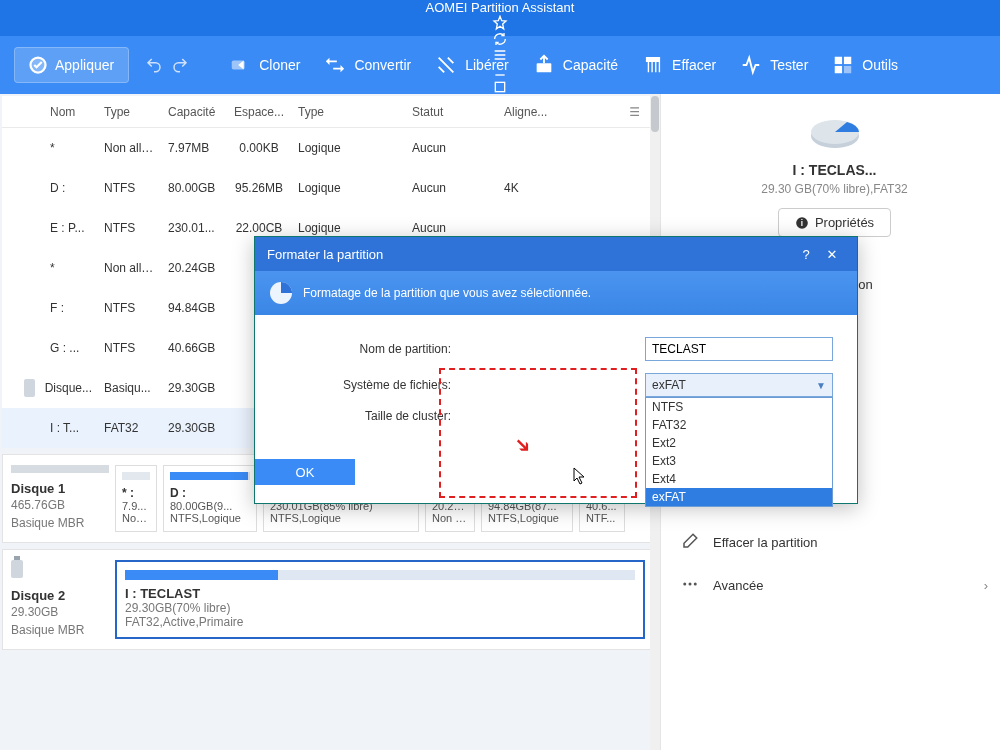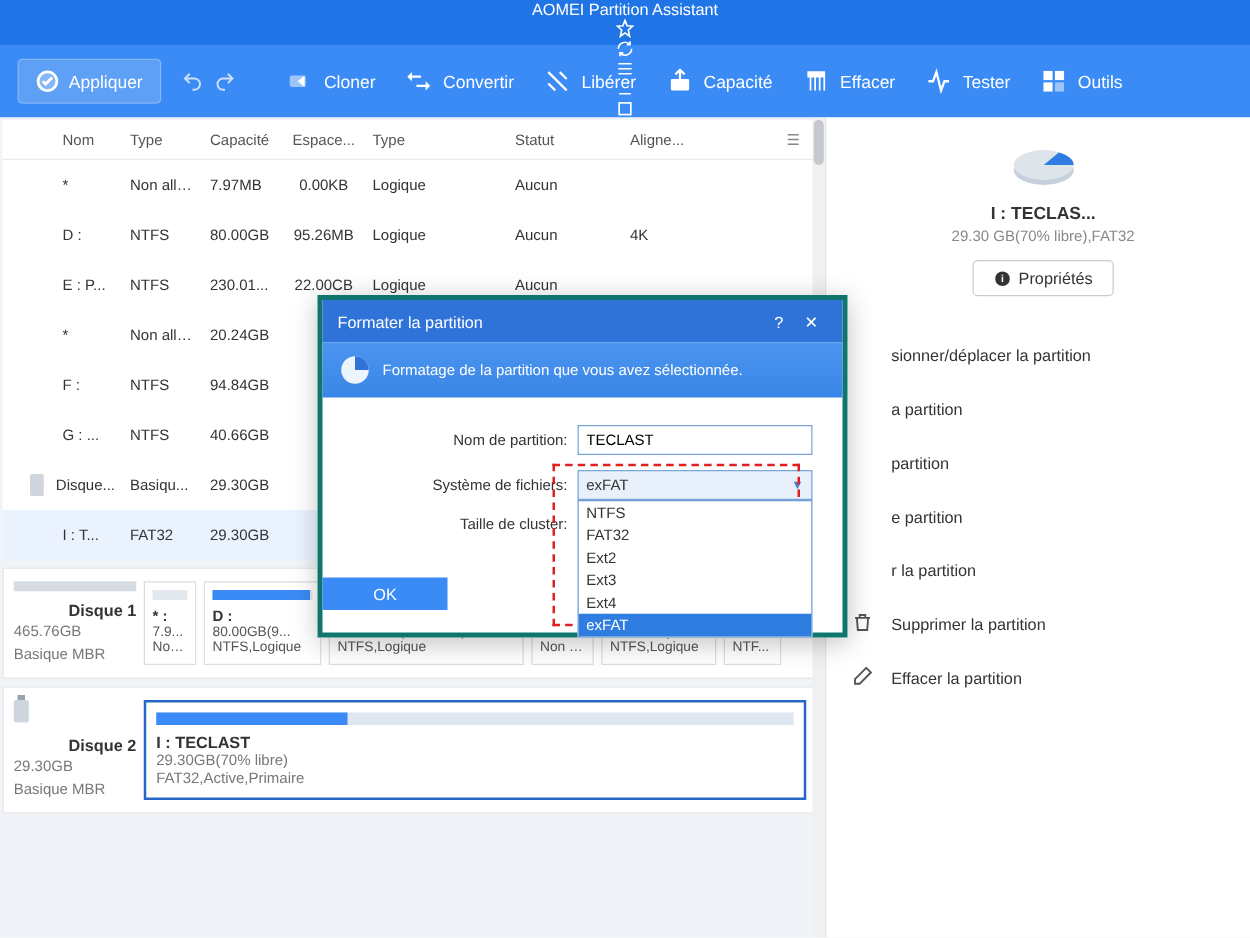--- a/index.html
+++ b/index.html
@@ -38,21 +38,21 @@
 .col-stat { width: 92px; }
 .col-align { width: 60px; }
 .ptable .row { display: flex; height: 40px; align-items: center; font-size: 12px; color: #333; }
 .ptable .row.sel { background: #eaf2fd; }
 .usb-icon { width: 12px; height: 18px; background: #cfd6dd; border-radius: 2px; display: inline-block; margin-left: 22px; margin-right: 10px; position: relative; }
 .usb-icon::before { content: ""; position: absolute; top: -4px; left: 3px; width: 6px; height: 4px; background: #9aa4af; }
 
 
 .disk-card { background: #fff; border: 1px solid #e3e3e3; margin: 6px 0; padding: 10px 8px 10px 8px; display: flex; gap: 6px; }
 .disk-meta { width: 98px; }
-.disk-meta .dname { font-weight: 600; font-size: 13px; color: #333; text-align: right; }
+.disk-meta .dname { font-weight: 600; font-size: 13px; color: #333; }
 .disk-meta .dsize, .disk-meta .dstyle { font-size: 12px; color: #777; line-height: 1.5; }
 .part-box { border: 1px solid #ddd; padding: 6px 6px 4px 6px; font-size: 11px; color: #555; min-width: 42px; }
 .part-box .bar { height: 8px; background: #e3e8ee; margin-bottom: 6px; position: relative; }
 .part-box .bar .fill { height: 100%; background: #3a8bf5; }
 .part-box .bar.gray .fill { background: #b5bcc4; }
 .part-box .pn { font-weight: 600; color: #333; font-size: 12px; white-space: nowrap; overflow: hidden; text-overflow: ellipsis; }
 .part-box .pd { white-space: nowrap; overflow: hidden; text-overflow: ellipsis; }
 .disk2-part { border: 2px solid #2766c9; flex: 1; padding: 8px; }
 .disk2-part .bar { height: 10px; background: #dfe7f2; }
 .disk2-part .bar .fill { height: 100%; width: 30%; background: #3a8bf5; }
@@ -69,27 +69,27 @@
 .op-item { display: flex; align-items: center; gap: 14px; padding: 11px 2px; font-size: 13px; color: #333; cursor: pointer; }
 .op-item.cut { overflow: hidden; }
 .op-item svg { width: 18px; height: 18px; color: #555; flex-shrink: 0; }
 .op-item .chev { margin-left: auto; color: #888; }
 
 
 .scroll-track { position: absolute; top: 0; right: 0; width: 10px; height: 100%; background: #f0f0f0; }
 .scroll-thumb { position: absolute; right: 1px; top: 2px; width: 8px; height: 36px; background: #c5c9cd; border-radius: 4px; }
 
 
-.modal-overlay { position: absolute; left: 254px; top: 236px; width: 424px; background: #fff; border: 4px solid #0f766e; box-shadow: 0 4px 20px rgba(0,0,0,0.25); }
+.modal-overlay { position: absolute; left: 254px; top: 236px; width: 604px; background: #fff; border: 1px solid #0f766e; box-shadow: 0 4px 20px rgba(0,0,0,0.25); }
 .modal-titlebar { height: 34px; background: #2f73d8; display: flex; align-items: center; padding: 0 12px; color: #fff; font-size: 13px; }
 .modal-titlebar .mtitle { flex: 1; }
 .modal-titlebar .mbtn { width: 26px; display: flex; justify-content: center; cursor: pointer; }
 .modal-banner { height: 44px; background: linear-gradient(#4b95f0,#3a86e6); display: flex; align-items: center; padding: 0 14px; color: #fff; font-size: 12px; gap: 10px; }
 .modal-body { padding: 22px 24px 24px 24px; font-size: 12px; color: #333; position: relative; }
-.form-row { display: flex; align-items: center; margin-bottom: 12px; }
+.form-row { display: flex; align-items: center; margin-bottom: 12px; justify-content: space-between; }
 .form-row label { width: 180px; text-align: right; padding-right: 8px; }
 .text-input { border: 1px solid #7aa7db; height: 24px; width: 188px; padding: 0 6px; font-size: 12px; }
 .select-wrap { position: relative; width: 188px; }
 .select-disp { border: 1px solid #7aa7db; height: 24px; width: 188px; padding: 0 6px; font-size: 12px; background: #e8f0fb; display: flex; align-items: center; justify-content: space-between; }
 .select-disp .arr { color: #4a80c2; font-size: 10px; }
 .dropdown { position: absolute; top: 24px; left: 0; width: 188px; border: 1px solid #6b9dd4; background: #fff; z-index: 5; }
 .dropdown .opt { padding: 2px 6px; font-size: 12px; cursor: pointer; }
 .dropdown .opt.hl { background: #2f7de0; color: #fff; }
 .red-dash { position: absolute; border: 2px dashed #e02020; pointer-events: none; }
 .red-arrow { position: absolute; color: #e02020; font-size: 20px; transform: rotate(45deg); pointer-events: none; }
@@ -439,20 +439,29 @@
               <path d="M4 7h16M9 7V4h6v3M6 7l1 13h10l1-13"></path>
             </svg></span>
           <span>Supprimer la partition</span>
         </div>
         <div class="op-item ">
           <span style=""><svg viewBox="0 0 24 24" fill="none" stroke="currentColor" stroke-width="2">
               <path d="M16 3l5 5-12 12H4v-5z"></path>
             </svg></span>
           <span>Effacer la partition</span>
         </div>
+        <div class="op-item ">
+          <span style=""><svg viewBox="0 0 24 24" fill="currentColor">
+              <circle cx="5" cy="12" r="2"></circle>
+              <circle cx="12" cy="12" r="2"></circle>
+              <circle cx="19" cy="12" r="2"></circle>
+            </svg></span>
+          <span>Avancée</span>
+          <span class="chev">›</span>
+        </div>
       </div>
   </div>
 </div>
 
 <div class="modal-overlay">
   <div class="modal-titlebar">
     <div class="mtitle">Formater la partition</div>
     <div class="mbtn">?</div>
     <div class="mbtn">✕</div>
   </div>

